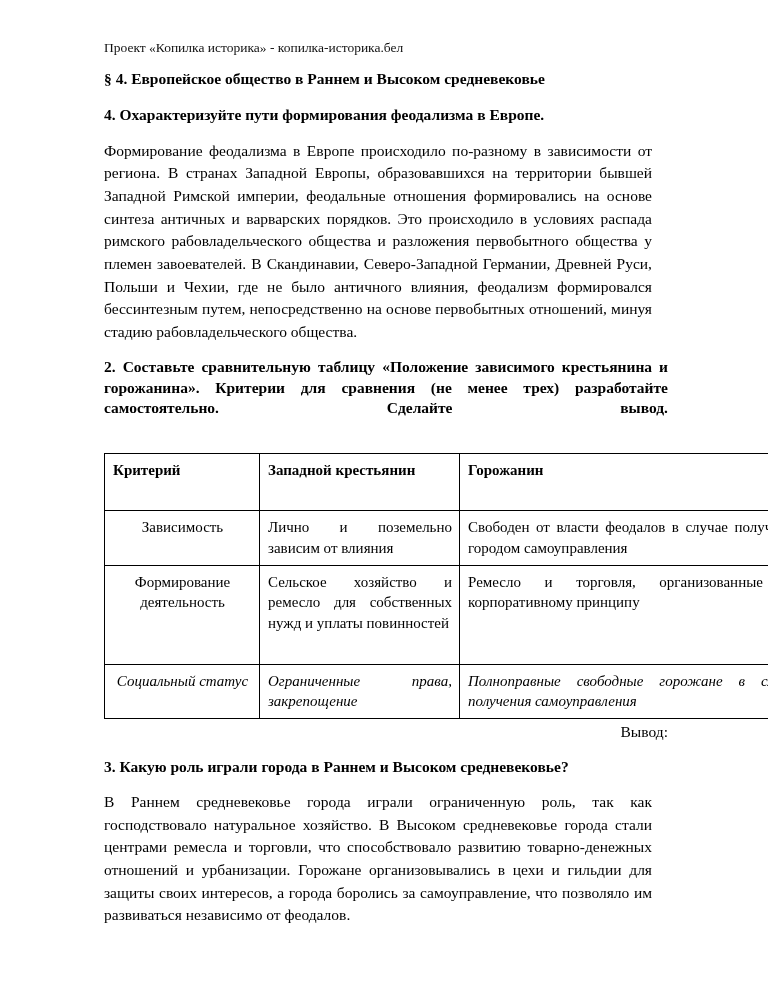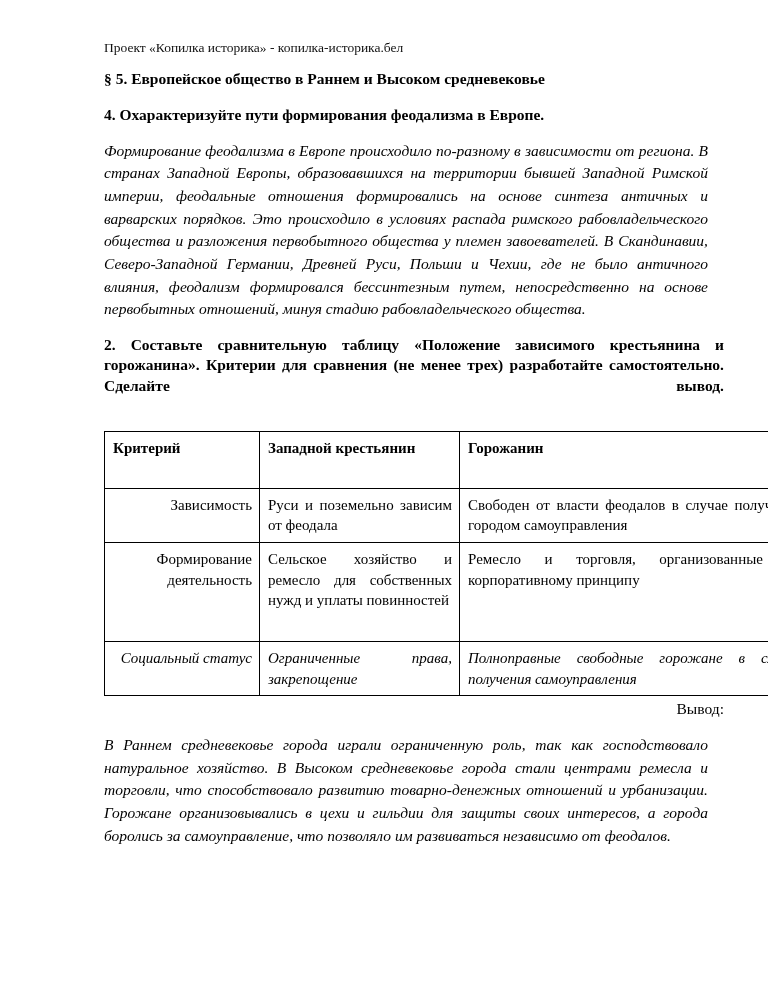--- a/index.html
+++ b/index.html
@@ -12,21 +12,21 @@
     height: 994px;
     font-family: "Liberation Serif", "DejaVu Serif", serif;
     color: #000000;
     overflow: hidden;
   }
   .page {
     position: relative;
     width: 768px;
     height: 872px;
     box-sizing: border-box;
-    padding: 40px 44px 0 104px;
+    padding: 40px 100px 0 104px;
   }
   .site-header {
     font-size: 13.5px;
     line-height: 1.25;
     color: #111;
     margin: 0 0 12px 0;
     text-align: left;
   }
   h1.section-title,
   h2.question {
@@ -49,21 +49,20 @@
     display: inline-block;
     width: 100%;
   }
   p.body-text {
     font-size: 15.5px;
     line-height: 1.46;
     margin: 0 16px 14px 0;
     text-align: justify;
     text-justify: inter-word;
     hyphens: none;
-    font-style: italic;
   }
   p.vyvod-label {
     font-size: 15.5px;
     line-height: 1.4;
     margin: 2px 0 14px 0;
     text-align: right;
   }
   table.compare {
     border-collapse: collapse;
     width: 657px;
@@ -77,70 +76,71 @@
     font-size: 15px;
     line-height: 1.38;
     text-align: justify;
     text-justify: inter-word;
     margin-left: 48px;
   }
   table.compare tr.head td {
     font-weight: bold;
     text-align: left;
   }
-  table.compare td.c0 { width: 139px; text-align: right; }
+  table.compare td.c0 { width: 139px; text-align: center; }
   table.compare td.c1 { width: 184px; }
   table.compare td.c2 { width: 334px; }
   tr.head td.c0, tr.head td.c1, tr.head td.c2 { height: 44px; }
   tr.r0 td { height: 36px; }
   tr.r1 td { height: 86px; }
   tr.r2 td { height: 34px; font-style: italic; }
   .table-wrap { margin: 0 0 2px 0; }
 </style>
 </head>
 <body>
 
 <div class="page">
 
   <div class="site-header">Проект «Копилка историка» - копилка-историка.бел</div>
 
-  <h1 class="section-title">§ 5. Европейское общество в Раннем и Высоком средневековье</h1>
+  <h1 class="section-title">§ 4. Европейское общество в Раннем и Высоком средневековье</h1>
 
   <h2 class="question">4. Охарактеризуйте пути формирования феодализма в Европе.</h2>
 
   <p class="body-text">Формирование феодализма в Европе происходило по-разному в зависимости от региона. В странах Западной Европы, образовавшихся на территории бывшей Западной Римской империи, феодальные отношения формировались на основе синтеза античных и варварских порядков. Это происходило в условиях распада римского рабовладельческого общества и разложения первобытного общества у племен завоевателей. В Скандинавии, Северо-Западной Германии, Древней Руси, Польши и Чехии, где не было античного влияния, феодализм формировался бессинтезным путем, непосредственно на основе первобытных отношений, минуя стадию рабовладельческого общества.</p>
 
   <h2 class="question spread">2. Составьте сравнительную таблицу «Положение зависимого крестьянина и горожанина». Критерии для сравнения (не менее трех) разработайте самостоятельно. Сделайте вывод.</h2>
 
   <div class="table-wrap">
     <table class="compare">
       <tbody>
         <tr class="head">
           <td class="c0">Критерий</td>
           <td class="c1">Западной крестьянин</td>
           <td class="c2">Горожанин</td>
         </tr>
         <tr class="r0">
           <td class="c0">Зависимость</td>
-          <td class="c1">Руси и поземельно зависим от феодала</td>
+          <td class="c1">Лично и поземельно зависим от влияния</td>
           <td class="c2">Свободен от власти феодалов в случае получения городом самоуправления</td>
         </tr>
         <tr class="r1">
           <td class="c0">Формирование деятельность</td>
           <td class="c1">Сельское хозяйство и ремесло для собственных нужд и уплаты повинностей</td>
           <td class="c2">Ремесло и торговля, организованные по корпоративному принципу</td>
         </tr>
         <tr class="r2">
           <td class="c0">Социальный статус</td>
           <td class="c1">Ограниченные права, закрепощение</td>
           <td class="c2">Полноправные свободные горожане в случае получения самоуправления</td>
         </tr>
       </tbody>
     </table>
   </div>
 
   <p class="vyvod-label">Вывод:</p>
 
 
+  <h2 class="question">3. Какую роль играли города в Раннем и Высоком средневековье?</h2>
 
   <p class="body-text">В Раннем средневековье города играли ограниченную роль, так как господствовало натуральное хозяйство. В Высоком средневековье города стали центрами ремесла и торговли, что способствовало развитию товарно-денежных отношений и урбанизации. Горожане организовывались в цехи и гильдии для защиты своих интересов, а города боролись за самоуправление, что позволяло им развиваться независимо от феодалов.</p>
 
 </div>
 
 </body></html>

